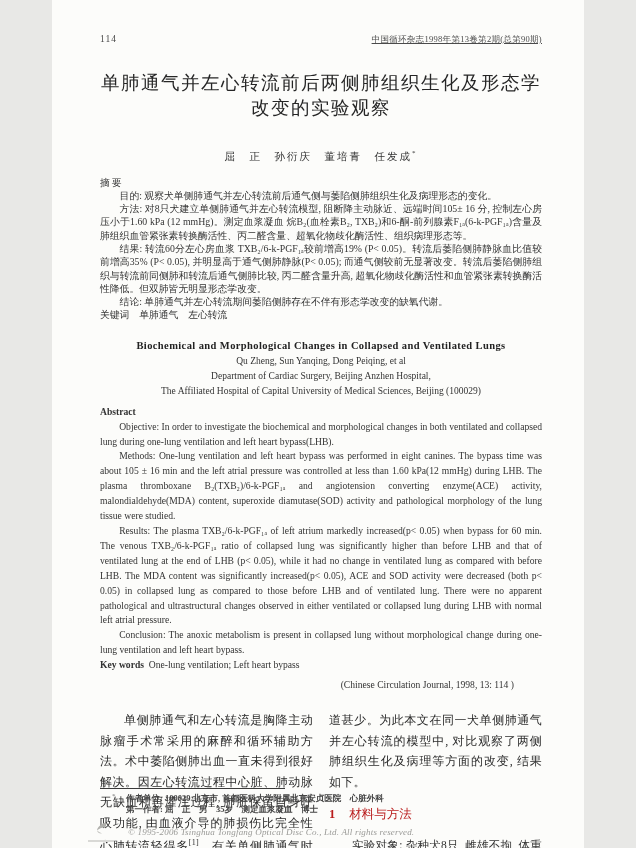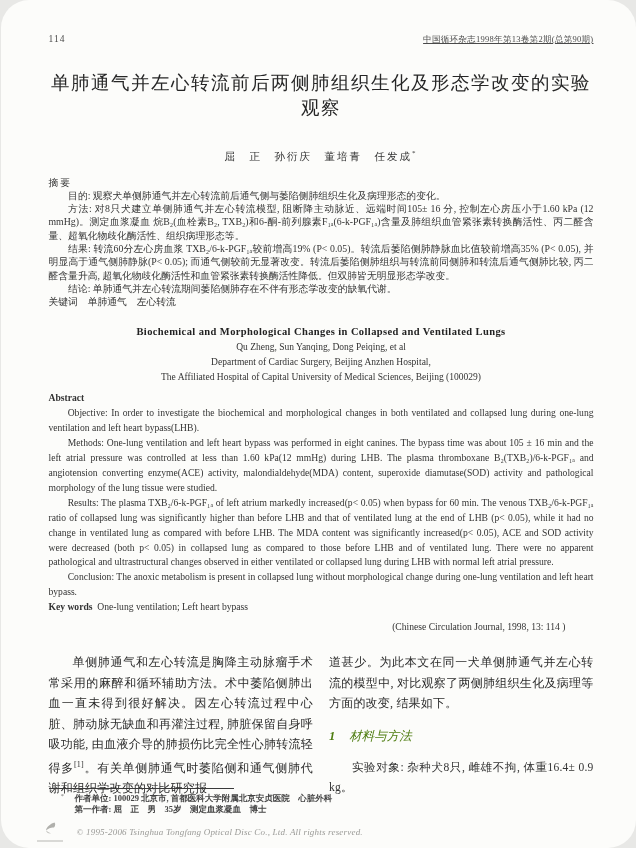--- a/index.html
+++ b/index.html
@@ -3,29 +3,28 @@
 <meta charset="utf-8">
 <style>
   html, body {
     margin: 0;
     padding: 0;
     background: #e8e8e6;
     font-family: "Liberation Serif", "DejaVu Serif", serif;
   }
   .page {
     position: relative;
-    width: 635px;
+    width: 532px;
     height: 848px;
     margin: 0 auto;
     background: #fcfcfa;
     color: #2e2e2e;
     box-sizing: border-box;
     padding: 34px 42px 0 48px;
     overflow: hidden;
-    border-radius: 28px;
   }
   
   .header {
     display: flex;
     justify-content: space-between;
     align-items: baseline;
     font-size: 9px;
     color: #4a4a4a;
   }
   .page-number { font-size: 9.5px; letter-spacing: 1px; }
@@ -102,22 +101,21 @@
     line-height: 20.5px;
     text-align: justify;
     letter-spacing: 0.2px;
     color: #2b2b2b;
   }
   .body-text sup { font-size: 8px; }
   .section-heading {
     margin: 14px 0 4px 0;
     font-size: 12.5px;
     font-weight: 500;
-    color: #4d7c0f;
-    font-style: italic;
+    color: #b91c1c;
   }
   .section-num { font-weight: bold; margin-right: 14px; }
   .exp-line {
     margin: 12px 0 0 0;
     font-size: 11.5px;
     letter-spacing: 0.2px;
     text-indent: 2em;
     color: #333;
   }
   

